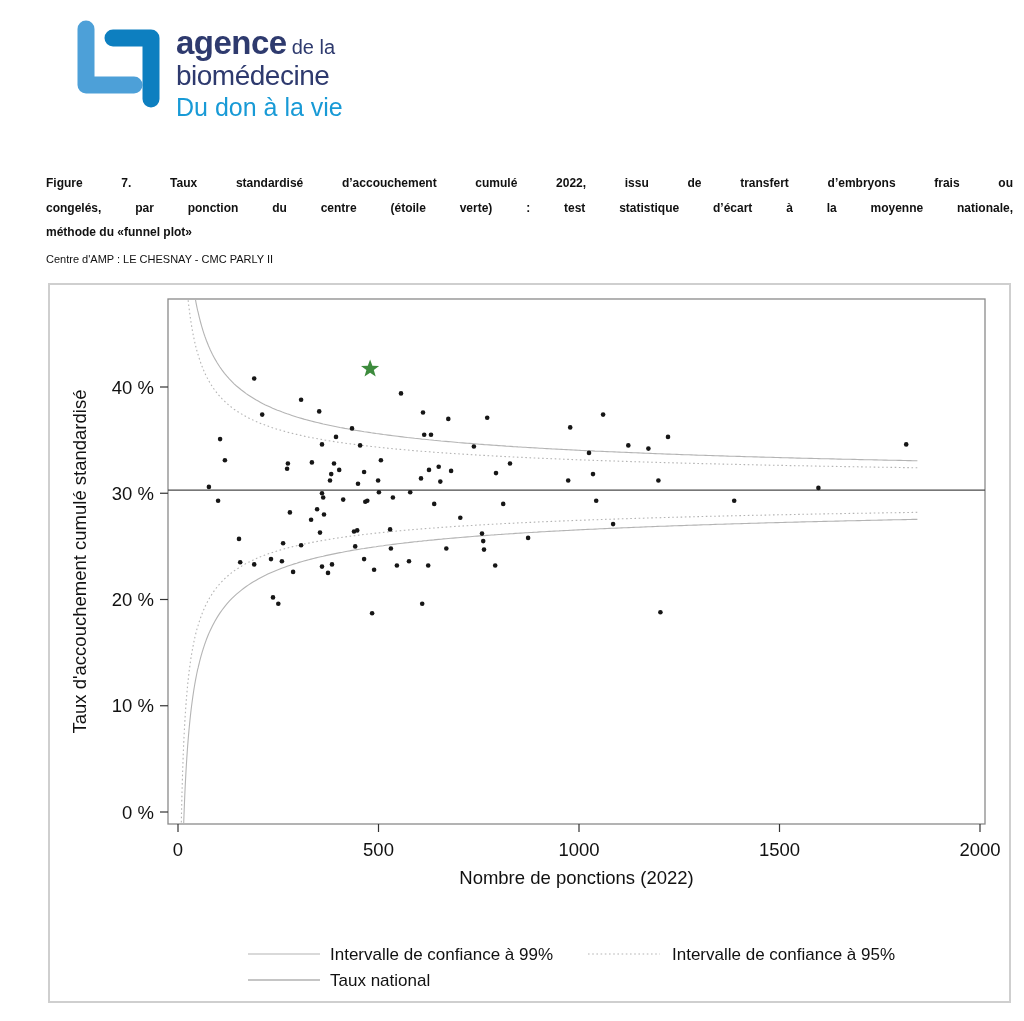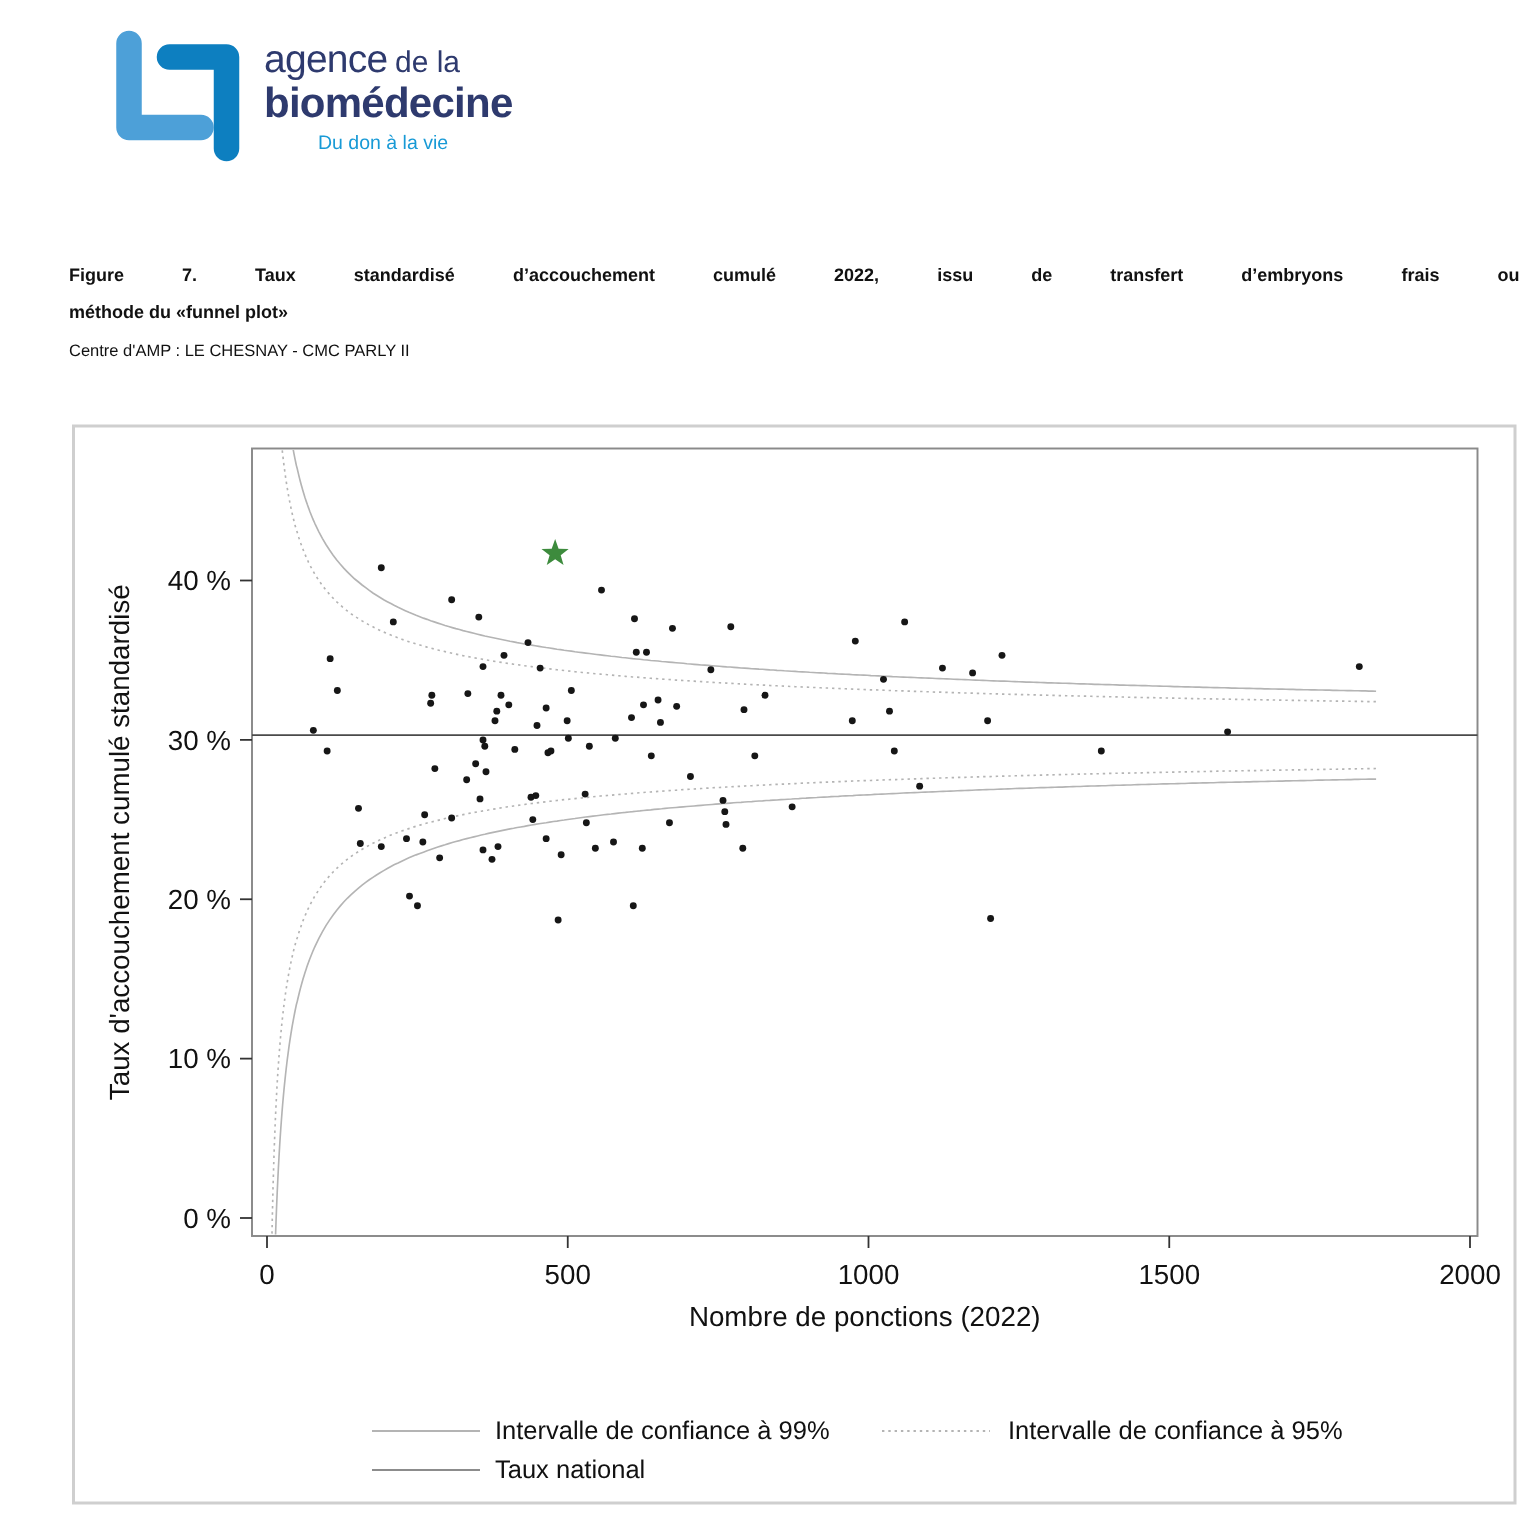--- a/index.html
+++ b/index.html
@@ -4,24 +4,24 @@
 <style>
   html,body{margin:0;padding:0;background:#ffffff;}
   #page{position:relative;width:1024px;height:1021px;background:#fff;overflow:hidden;
         font-family:"Liberation Sans","DejaVu Sans",sans-serif;color:#111;}
 
   
   #logo{position:absolute;left:70px;top:14px;width:330px;height:96px;}
   #logo-icon{position:absolute;left:0;top:0;}
   #logo-text{position:absolute;left:106px;top:12px;line-height:1;}
   .brand-line1{white-space:nowrap;}
-  .brand-bold{font-weight:400;font-size:26px;letter-spacing:-0.5px;}
+  .brand-bold{font-weight:700;font-size:33px;letter-spacing:-0.5px;}
   .brand-small{font-size:20px;font-weight:400;margin-left:5px;}
-  .brand-line2{font-weight:700;font-size:28px;letter-spacing:-0.5px;margin-top:3px;}
-  .brand-tagline{font-size:13px;font-weight:400;margin-top:5px;margin-left:36px;}
+  .brand-line2{font-weight:400;font-size:28px;letter-spacing:-0.5px;margin-top:3px;}
+  .brand-tagline{font-size:25px;font-weight:400;margin-top:5px;}
 
   
   #title-block{position:absolute;left:46px;top:171px;width:967px;}
   .title-line{font-size:12px;font-weight:700;line-height:24.6px;
               text-align:justify;text-align-last:justify;white-space:normal;}
   .title-line.last{text-align:left;text-align-last:left;}
   #subtitle{font-size:11px;font-weight:400;margin-top:5px;line-height:19px;}
 
   
   #figure-box{position:absolute;left:48px;top:283px;width:963px;height:720px;
@@ -43,20 +43,21 @@
       <div class="brand-line1" style="color:#2e3a6e;">
         <span class="brand-bold">agence</span><span class="brand-small">de la</span>
       </div>
       <div class="brand-line2" style="color:#2e3a6e;">biomédecine</div>
       <div class="brand-tagline" style="color:#189ad6;">Du don à la vie</div>
     </div>
   </div>
 
   <div id="title-block">
     <div class="title-line">Figure 7. Taux standardisé d’accouchement cumulé 2022, issu de transfert d’embryons frais ou</div>
+    <div class="title-line">congelés, par ponction du centre (étoile verte) : test statistique d’écart à la moyenne nationale,</div>
     <div class="title-line last">méthode du «funnel plot»</div>
     <div id="subtitle">Centre d'AMP : LE CHESNAY - CMC PARLY II</div>
   </div>
 
   <div id="figure-box">
     <svg id="funnel-svg" width="963" height="720" viewBox="0 0 963 720">
         <defs>
           <clipPath id="plotclip">
             <rect x="121" y="17" width="815" height="523"></rect>
           </clipPath>

